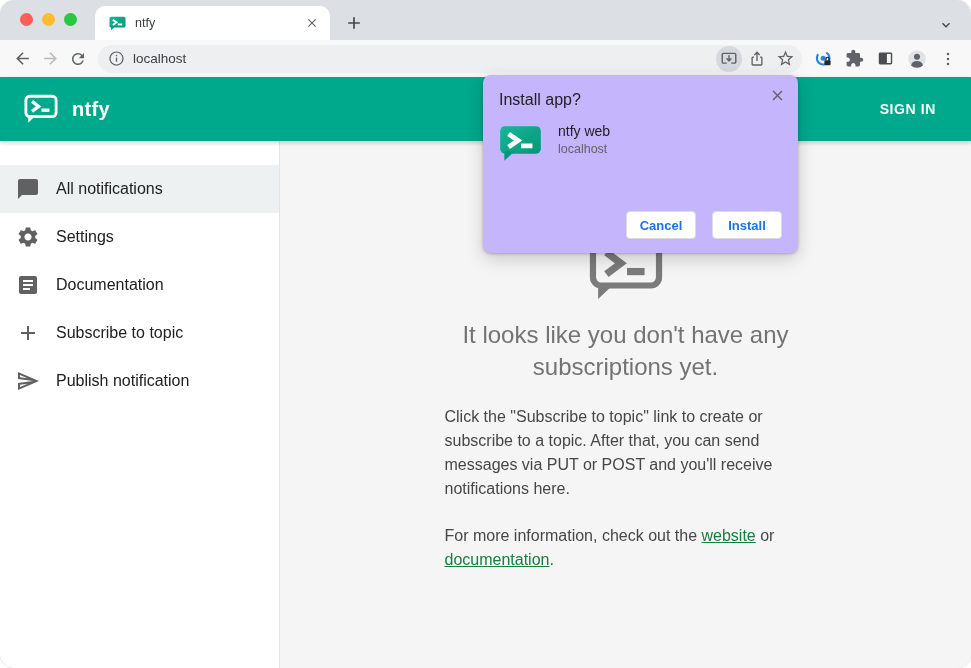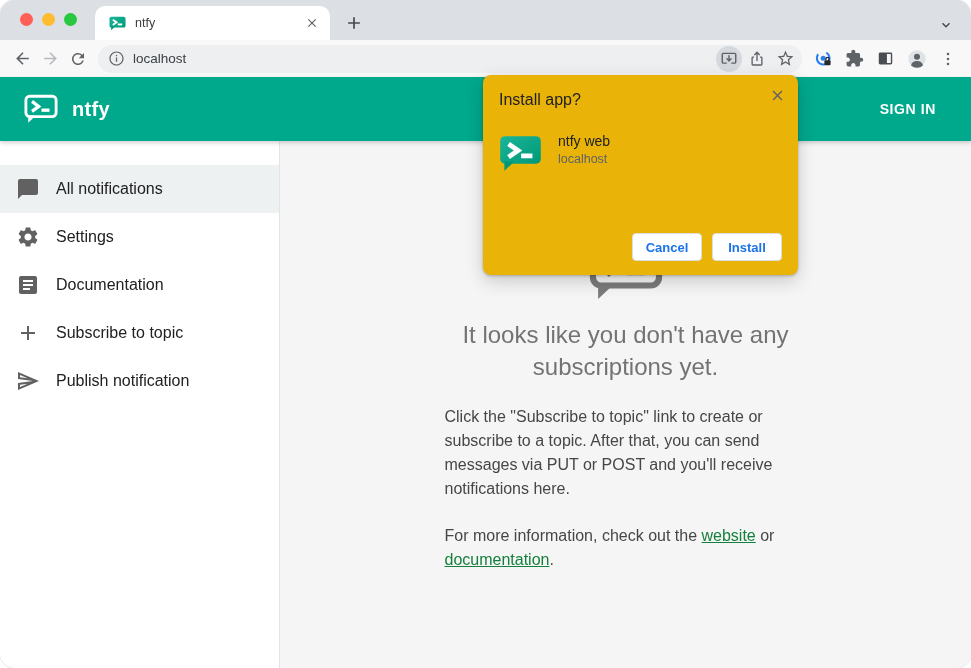--- a/index.html
+++ b/index.html
@@ -69,33 +69,33 @@
 
   .main { flex:1; background:#f5f5f5; display:flex; align-items:center; justify-content:center; }
   .empty-col { width:362px; text-align:center; }
   .empty-logo { width:96px; height:64px; color:#7b7b7b; }
   .empty-heading { margin-top:14px; font-size:24px; font-weight:400; line-height:1.33; color:#737373; }
   .empty-p { margin-top:23px; font-size:16px; line-height:24px; color:#464646; text-align:left; }
   .empty-p a { color:#15803d; text-decoration:underline; cursor:pointer; }
 
   
   .install-dialog {
-    position:absolute; left:483px; top:75px; width:315px; height:200px;
-    background:#eab308; border-radius:8px; z-index:20;
+    position:absolute; left:483px; top:75px; width:315px; height:178px;
+    background:#c4b5fd; border-radius:8px; z-index:20;
     box-shadow:0 1px 3px rgba(0,0,0,0.24), 0 6px 18px rgba(0,0,0,0.18);
     padding:16px;
   }
   .dlg-title { font-size:16px; color:#202124; }
   .dlg-close { position:absolute; right:11px; top:10px; width:20px; height:20px; color:#5f6368; cursor:pointer; display:flex; align-items:center; justify-content:center; }
-  .dlg-app-row { display:flex; margin-top:23px; }
+  .dlg-app-row { display:flex; margin-top:13px; }
   .dlg-app-icon { width:43px; height:43px; flex:0 0 auto; }
   .dlg-app-meta { margin-left:16px; padding-top:1px; }
   .dlg-app-name { font-size:14px; color:#202124; }
   .dlg-app-origin { font-size:12.5px; color:#5f6368; margin-top:3px; }
-  .dlg-buttons { position:absolute; right:16px; bottom:14px; display:flex; gap:10px; }
+  .dlg-buttons { position:absolute; right:16px; bottom:14px; display:flex; gap:16px; }
   .dlg-btn {
     min-width:70px; height:28px; background:#ffffff; border:1px solid #dadce0; border-radius:4px;
     color:#1a73e8; font-size:13px; font-weight:bold; font-family:"Liberation Sans", sans-serif;
     display:flex; align-items:center; justify-content:center; cursor:pointer; padding:0 10px;
   }
 
   svg { display:block; }
 </style>
 </head>
 <body>

